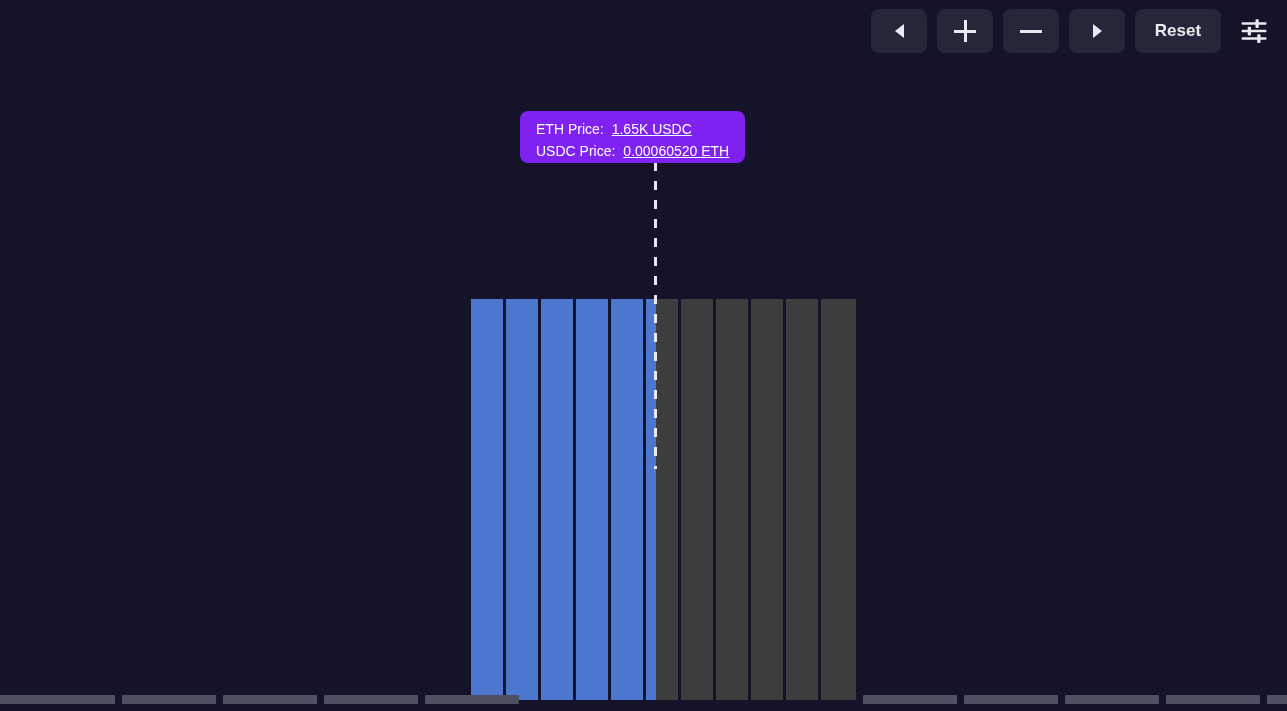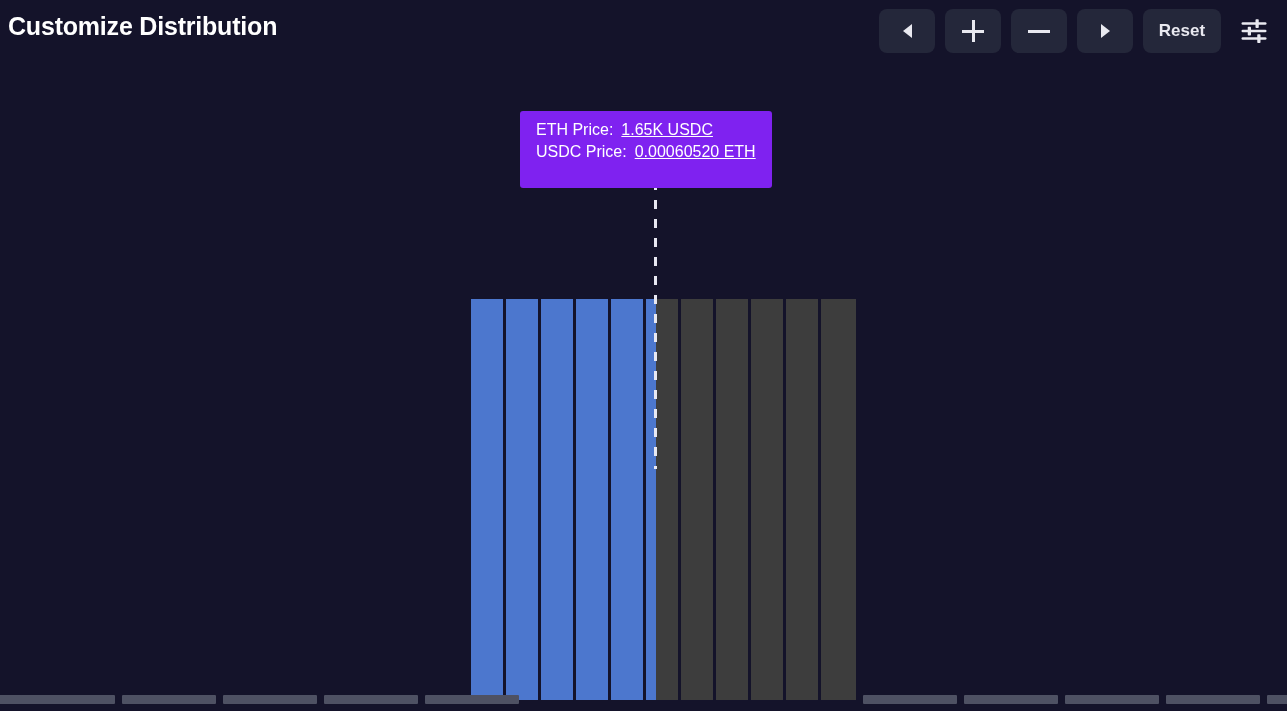--- a/index.html
+++ b/index.html
@@ -46,21 +46,21 @@
     display: flex;
     align-items: center;
     justify-content: center;
     color: #e9e9f0;
     font-family: "Liberation Sans", sans-serif;
     font-size: 17px;
     font-weight: bold;
     padding: 0;
     cursor: pointer;
   }
-  .tb-btn.wide { width: 78px; }
+  .tb-btn.wide { width: 86px; }
   .tb-btn .glyph {
     display: block;
     line-height: 1;
   }
   .tb-btn .arrow-l {
     width: 0; height: 0;
     border-top: 7px solid transparent;
     border-bottom: 7px solid transparent;
     border-right: 9px solid #e9e9f0;
   }
@@ -127,24 +127,24 @@
       rgba(0,0,0,0) 9px,
       rgba(0,0,0,0) 19px
     );
   }
 
   #price-tooltip {
     position: absolute;
     left: 520px;
     top: 111px;
     background: #7f22f0;
-    border-radius: 3px;
-    padding: 8px 16px 26px 16px;
+    border-radius: 8px;
+    padding: 8px 16px 1px 16px;
     color: #ffffff;
-    font-size: 16px;
+    font-size: 14px;
     line-height: 21.5px;
     white-space: nowrap;
   }
   #price-tooltip .row {
     display: flex;
   }
   #price-tooltip .lbl { }
   #price-tooltip .val {
     margin-left: 8px;
     text-decoration: underline;
@@ -164,21 +164,20 @@
     height: 9px;
     background: #4e5163;
     border-radius: 1px;
   }
 </style>
 </head>
 <body>
 
 <div id="app">
 
-  <div id="page-title">Customize Distribution</div>
 
   <div id="toolbar">
     <button class="tb-btn">
       <span class="glyph arrow-l"></span>
     </button>
     <button class="tb-btn">
       <span class="glyph plus"></span>
     </button>
     <button class="tb-btn">
       <span class="glyph minus"></span>

